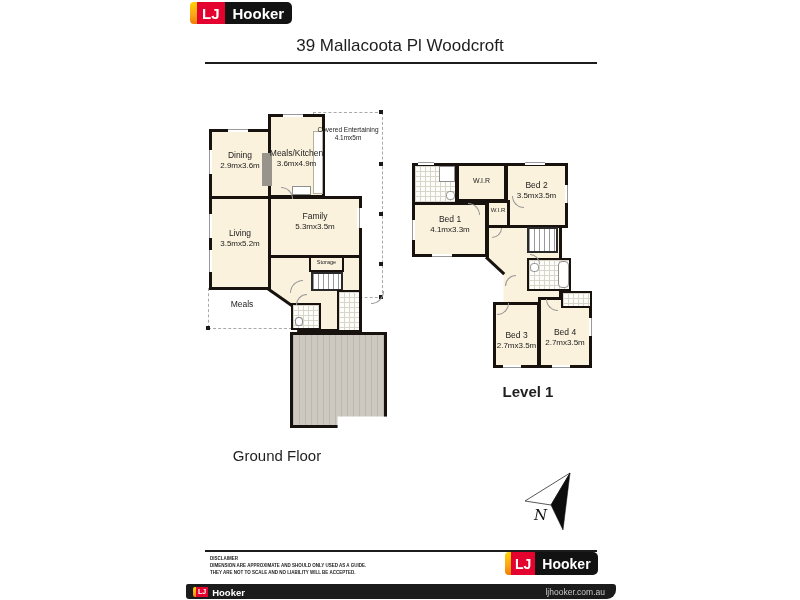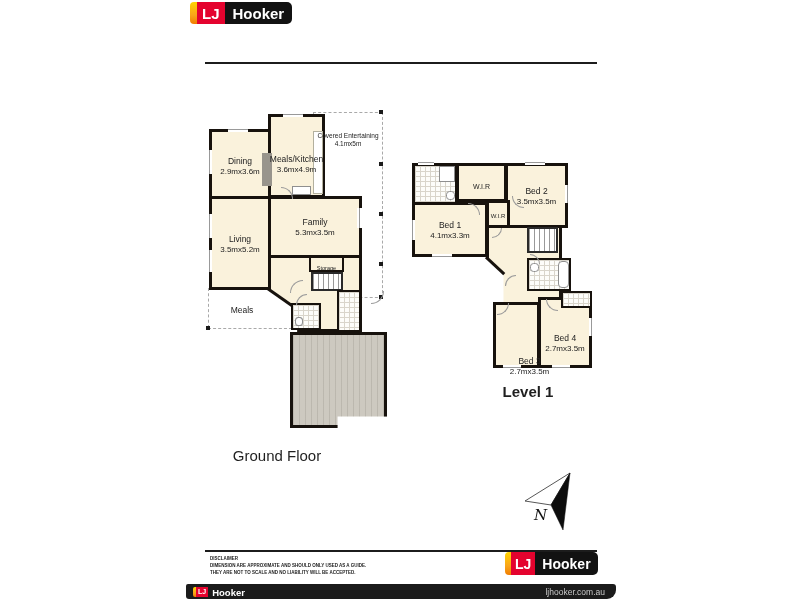--- a/index.html
+++ b/index.html
@@ -19,21 +19,21 @@
         background-size:5px 5px;}
   .stairs{position:absolute;box-sizing:border-box;border:2px solid #2a2a2a;
         background:repeating-linear-gradient(90deg,#999 0 1px,#ffffff 1px 5px);}
   .garage{background-color:#cdc9c0;
         background-image:repeating-linear-gradient(90deg,rgba(60,55,45,.12) 0 1px,transparent 1px 6px);}
   .dashedbox{position:absolute;box-sizing:border-box;border:1px dashed #a9a9a9;}
   .dash-h{position:absolute;border-top:1px dashed #a9a9a9;height:0;}
   .dash-v{position:absolute;border-left:1px dashed #a9a9a9;width:0;}
   .post{position:absolute;width:4px;height:4px;background:#1a1a1a;}
   .diag{position:absolute;height:3px;background:#17120d;transform-origin:0 0;}
-  .lbl{position:absolute;text-align:center;color:#222;font-size:8.5px;line-height:1.3;z-index:6;margin-top:6px;}
+  .lbl{position:absolute;text-align:center;color:#222;font-size:8.5px;line-height:1.3;z-index:6;}
   .lbl .dims{font-size:8px;}
   .lbl-sm{font-size:7px;}
   .lbl-xs{font-size:5.5px;}
   .floorname{position:absolute;font-size:15px;color:#1f1f1f;z-index:6;text-align:center;}
   .fixture{position:absolute;box-sizing:border-box;background:#fff;border:1px solid #8f8f8f;z-index:5;}
   .fixture.gray{background:#98948c;border:none;}
   .arc{position:absolute;box-sizing:border-box;z-index:5;border:1px solid #9a9a9a;background:transparent;}
   .arc.tl{border-radius:100% 0 0 0;border-right:none;border-bottom:none;}
   .arc.tr{border-radius:0 100% 0 0;border-left:none;border-bottom:none;}
   .arc.bl{border-radius:0 0 0 100%;border-right:none;border-top:none;}
@@ -53,20 +53,21 @@
 </head>
 <body>
 
 <div class="page">
 
   <div class="abs ljlogo" style="left:190px;top:2px;height:22px;">
     <div class="strip"></div>
     <div class="ljbox" style="font-size:15px;padding:0 5px;">LJ</div>
     <div class="hookerbox" style="font-size:15px;padding:0 8px;">Hooker</div>
   </div>
+  <div class="title">39 Mallacoota Pl Woodcroft</div>
   <div class="rule" style="left:205px;top:62px;width:392px;"></div>
 
   <div class="dashedbox" style="left:313px;top:112px;width:70px;height:186px;"></div>
   <div class="post" style="left:379px;top:110px;"></div>
   <div class="post" style="left:379px;top:162px;"></div>
   <div class="post" style="left:379px;top:212px;"></div>
   <div class="post" style="left:379px;top:262px;"></div>
   <div class="post" style="left:379px;top:295px;"></div>
 
   <div class="dash-h" style="left:208px;top:328px;width:84px;"></div>
@@ -180,21 +181,21 @@
     <div>W.I.R</div>
   </div>
   <div class="lbl" style="left:412px;top:214px;width:76px;">
     <div>Bed 1</div>
     <div class="dims">4.1mx3.3m</div>
   </div>
   <div class="lbl" style="left:505px;top:180px;width:63px;">
     <div>Bed 2</div>
     <div class="dims">3.5mx3.5m</div>
   </div>
-  <div class="lbl" style="left:493px;top:350px;width:47px;padding-left:13px;">
+  <div class="lbl" style="left:493px;top:330px;width:47px;">
     <div>Bed 3</div>
     <div class="dims">2.7mx3.5m</div>
   </div>
   <div class="lbl" style="left:538px;top:327px;width:54px;">
     <div>Bed 4</div>
     <div class="dims">2.7mx3.5m</div>
   </div>
   <div class="floorname" style="left:478px;top:383px;width:100px;font-weight:bold;">Level 1</div>
 
   <svg class="abs" style="left:520px;top:462px;" width="80" height="75" viewBox="0 0 80 75">

